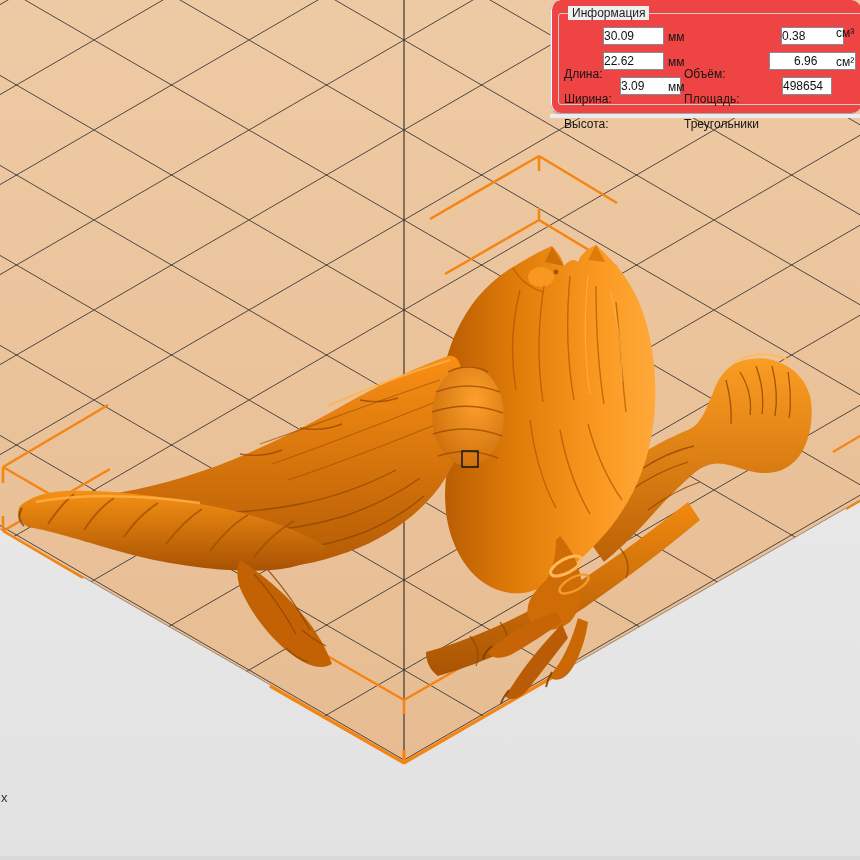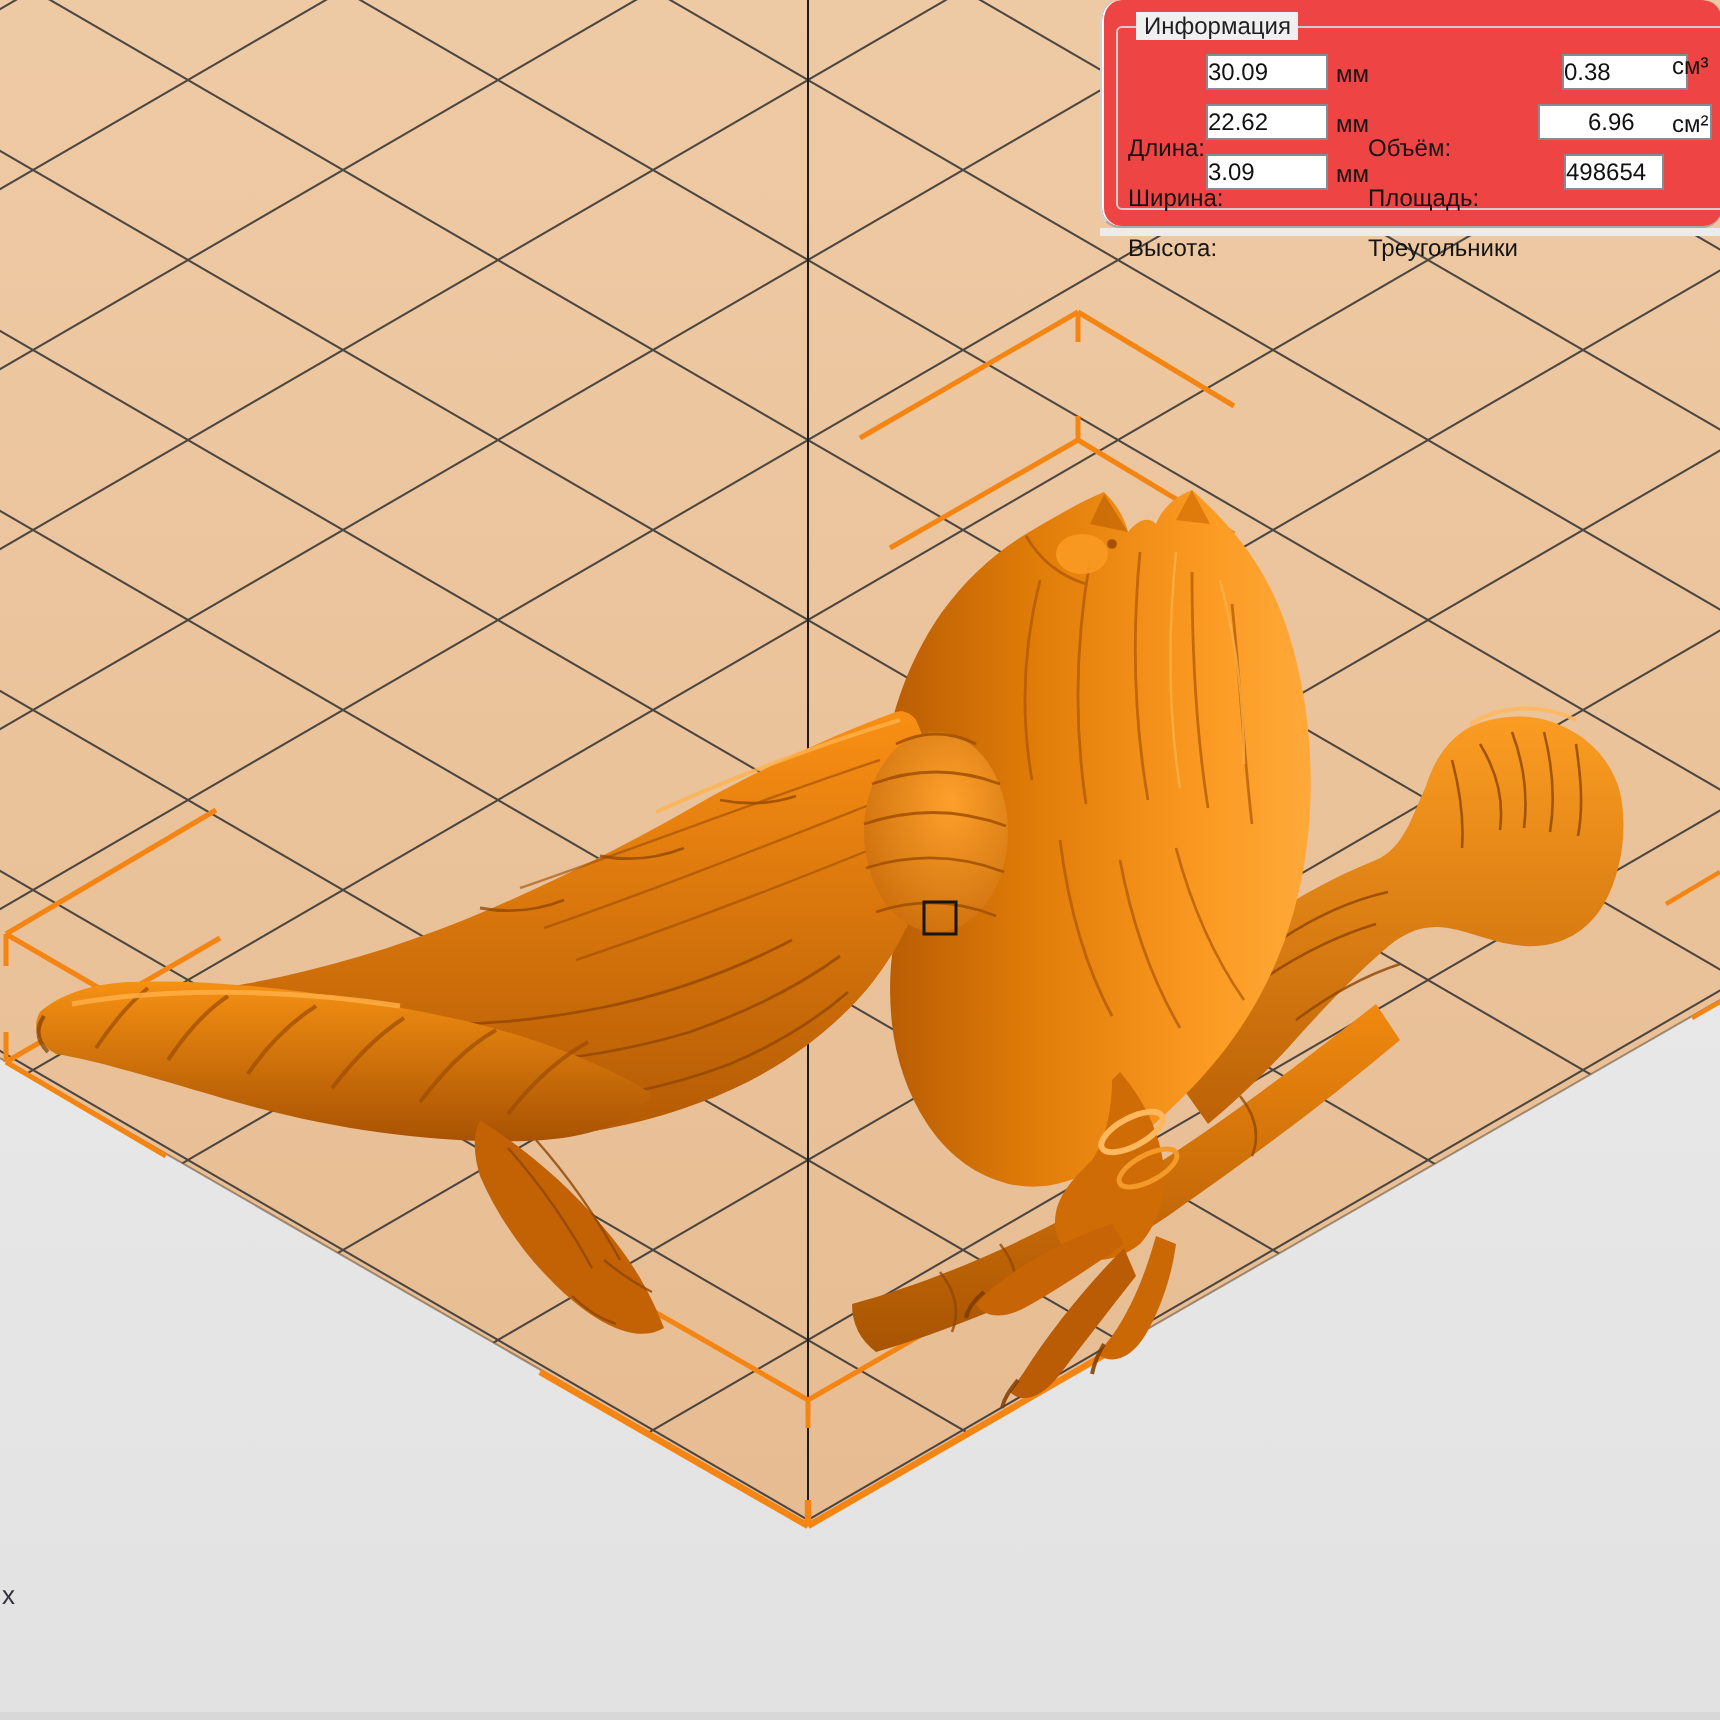--- a/index.html
+++ b/index.html
@@ -245,21 +245,21 @@
 
     <span class="lbl" style="left:13px;top:30px">Длина:</span>
     <input class="box" style="left: 52px; top: 27px; width: 56px;" readonly="" value="30.09">
     <span class="unit" style="left:117px;top:30px">мм</span>
 
     <span class="lbl" style="left:13px;top:55px">Ширина:</span>
     <input class="box" style="left: 52px; top: 52px; width: 56px;" readonly="" value="22.62">
     <span class="unit" style="left:117px;top:55px">мм</span>
 
     <span class="lbl" style="left:13px;top:80px">Высота:</span>
-    <input class="box" style="left: 52px; top: 77px; width: 56px;" readonly="" value="3.09">
+    <input class="box" style="left: 69px; top: 77px; width: 56px;" readonly="" value="3.09">
     <span class="unit" style="left:117px;top:80px">мм</span>
 
     <span class="lbl" style="left:133px;top:30px">Объём:</span>
     <input class="box" style="left: 230px; top: 27px; width: 58px;" readonly="" value="0.38">
     <span class="unit" style="left:285px;top:26px">см³</span>
 
     <span class="lbl" style="left:133px;top:55px">Площадь:</span>
     <input class="box" style="left: 218px; top: 52px; width: 58px; padding-left: 24px;" readonly="" value="6.96">
     <span class="unit" style="left:285px;top:55px">см²</span>
 

